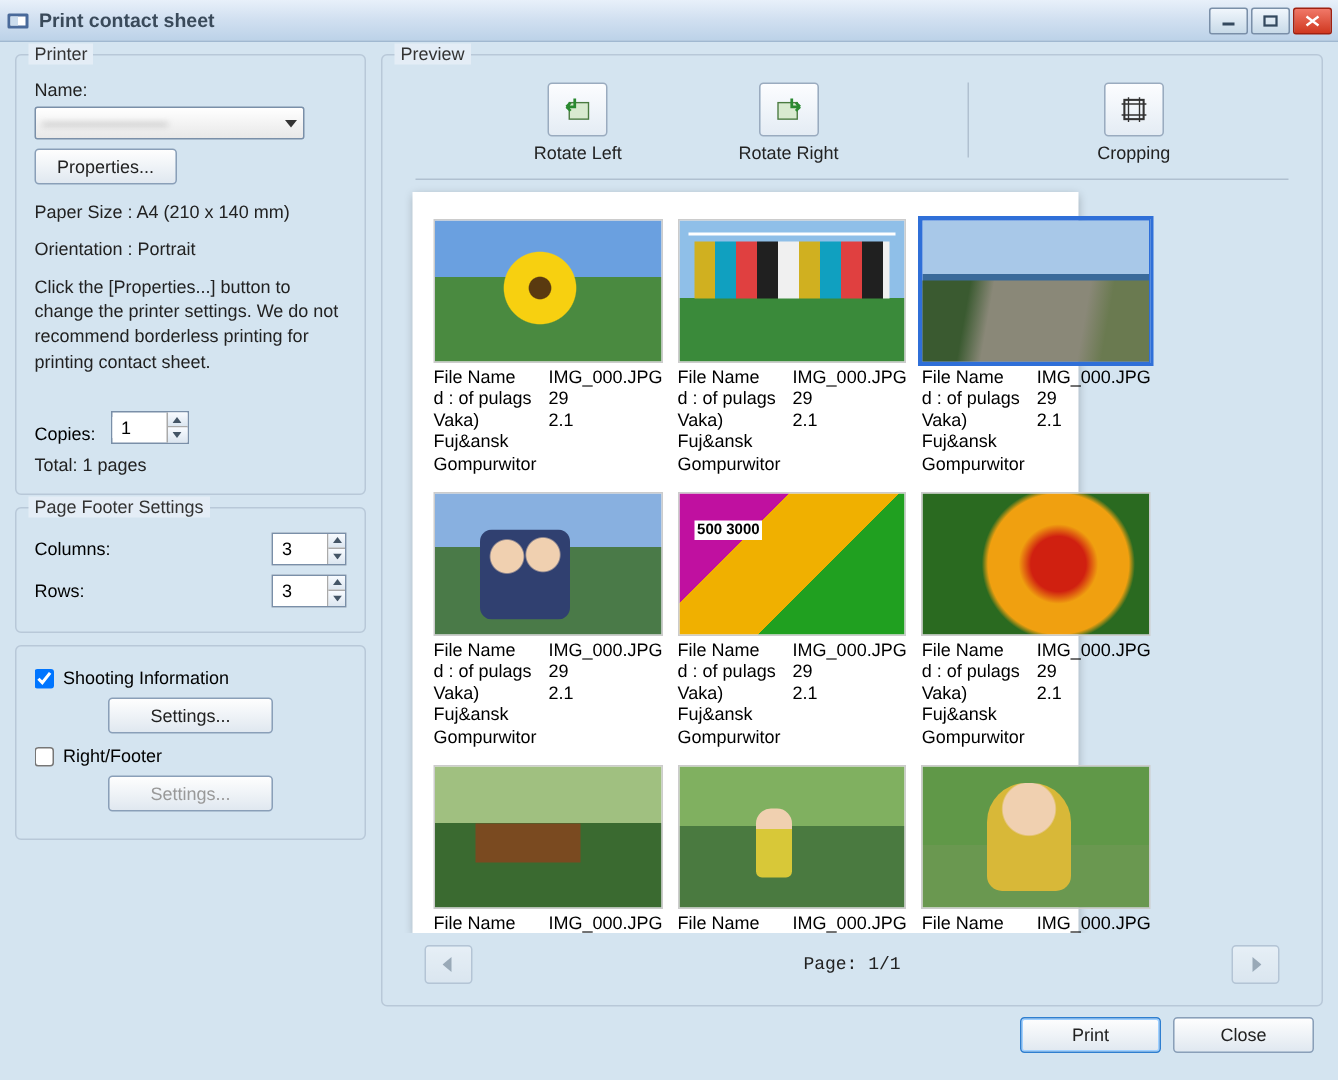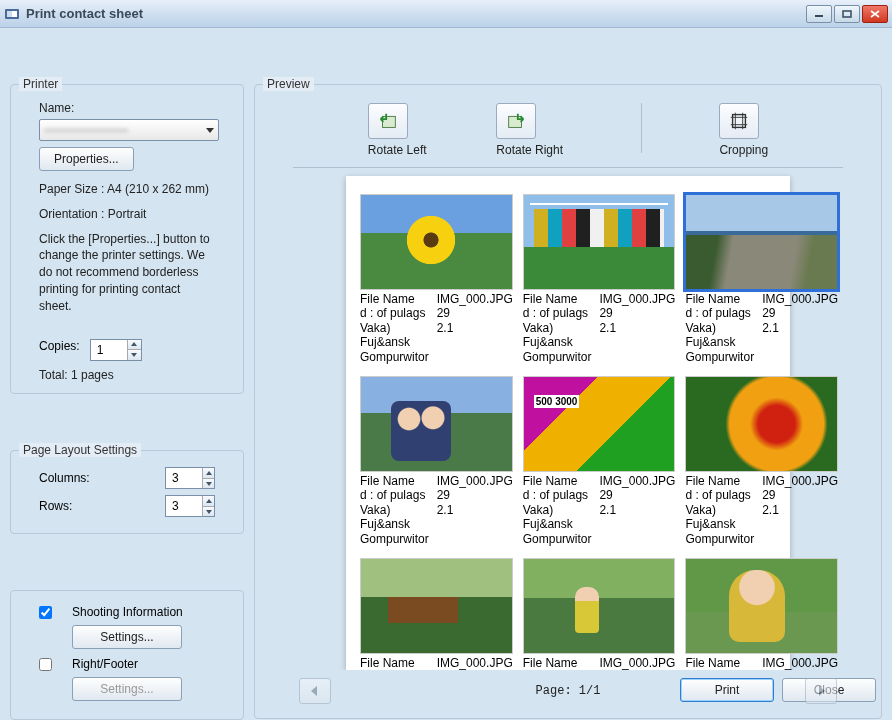--- a/index.html
+++ b/index.html
@@ -14,60 +14,60 @@
 .win-btn { width: 26px; height: 18px; border: 1px solid #7a8fa8; background: linear-gradient(to bottom, #f0f6fc, #c8dae8); border-radius: 2px; display: flex; align-items: center; justify-content: center; cursor: pointer; }
 .win-btn.close { background: linear-gradient(to bottom, #f07868, #d03820); border-color: #a02010; }
 .win-btn svg { width: 10px; height: 8px; }
 
 
 .content { display: flex; height: 642px; padding: 8px 10px 4px 10px; gap: 10px; }
 .left-panel { width: 234px; display: flex; flex-direction: column; gap: 8px; }
 .right-panel { flex: 1; display: flex; flex-direction: column; }
 
 
-.groupbox { border: 1px solid #b8c8d8; border-radius: 4px; padding: 10px 28px; background: #e8f0f8; position: relative; margin-top: 48px; }
+.groupbox { border: 1px solid #b8c8d8; border-radius: 4px; padding: 10px 12px; background: #e8f0f8; position: relative; }
 .groupbox .legend { position: absolute; top: -8px; left: 8px; background: #e8f0f8; padding: 0 4px; color: #333; font-size: 12px; }
 .left-panel .groupbox {background: transparent; }
 .left-panel .groupbox .legend {background: #e4edf6; }
 .right-panel .groupbox{ flex: 1; display: flex; flex-direction: column; background: transparent;}
 .right-panel .groupbox .legend{background:#e4edf6;}
 
 
 .label { color: #222; margin-bottom: 4px; display: block; }
 .combo { width: 180px; height: 22px; border: 1px solid #7a8fa8; background: linear-gradient(to bottom, #fff, #e8e8e8); border-radius: 2px; display: flex; align-items: center; padding: 0 4px; cursor: pointer; position: relative; }
 .combo::after { content: ""; position: absolute; right: 4px; top: 8px; border-left: 4px solid transparent; border-right: 4px solid transparent; border-top: 5px solid #333; }
 .combo-text{filter:blur(2px); color:#666;}
 .btn { height: 24px; padding: 0 14px; border: 1px solid #8a9fb8; background: linear-gradient(to bottom, #fefefe, #e0e8f0); border-radius: 3px; cursor: pointer; font-size: 12px; color: #222; }
 .btn:disabled { color: #999; cursor: default; }
 .info-text { color: #222; margin-top: 10px; line-height: 1.4; }
-.copies-row { display: flex; align-items: flex-start; margin-top: 24px; gap: 10px; }
+.copies-row { display: flex; align-items: flex-end; margin-top: 24px; gap: 10px; }
 .spinner { width: 52px; height: 22px; border: 1px solid #7a8fa8; background: #fff; display: flex; align-items: center; position: relative; }
 .spinner input { width: 36px; border: none; outline: none; padding-left: 6px; font-size: 12px; }
 .spinner-btns { width: 15px; height: 20px; display: flex; flex-direction: column; border-left: 1px solid #aaa; }
 .spinner-btns div { flex: 1; display: flex; align-items: center; justify-content: center; background: linear-gradient(to bottom,#f8fbff,#dce6f0); cursor: pointer; }
 .spinner-btns div:first-child{border-bottom:1px solid #aaa;}
 .spinner-btns svg{width:6px;height:4px;}
 
 
 .pls-row { display: flex; align-items: center; justify-content: space-between; margin: 6px 0; }
 .pls-row .spinner{width:50px;}
 
-.check-row { display: flex; align-items: center; gap: 20px; margin: 8px 0 6px 0; }
+.check-row { display: flex; align-items: flex-end; gap: 6px; margin: 8px 0 6px 0; }
 .check-row input[type=checkbox]{width:13px;height:13px;cursor:pointer;}
 .settings-center{text-align:center;margin-bottom:8px;}
 
 
 .toolbar { display: flex; justify-content: space-around; align-items: flex-start; padding: 4px 40px 10px 40px; border-bottom: 1px solid #b0c0d0; margin: 4px 10px 0 10px;}
-.tool-item{display:flex;flex-direction:column;align-items:flex-start;gap:4px;}
+.tool-item{display:flex;flex-direction:column;align-items:center;gap:4px;}
 .tool-btn{width:40px;height:36px;border:1px solid #9aabbf;border-radius:3px;background:linear-gradient(to bottom,#fcfdff,#e4ecf4);display:flex;align-items:center;justify-content:center;cursor:pointer;}
 .tool-btn svg{width:22px;height:22px;}
 .tool-label{font-size:12px;color:#222;}
 .tool-sep{width:1px;height:50px;background:#b0c0d0;margin:0 8px;}
 
-.page-area{flex:1;display:flex;align-items:flex-start;justify-content:center;padding:8px 8px 0 8px;overflow:hidden;}
+.page-area{flex:1;display:flex;align-items:flex-start;justify-content:flex-start;padding:8px 8px 0 8px;overflow:hidden;}
 .page{width:444px;height:494px;background:#fff;box-shadow:0 2px 6px rgba(0,0,0,0.25);padding:18px 14px;display:grid;grid-template-columns:repeat(3,1fr);grid-template-rows:repeat(3,1fr);gap:12px 10px;}
 .thumb-cell{display:flex;flex-direction:column;}
 .thumb{width:100%;height:96px;border:1px solid #ccc;}
 .thumb.selected{outline:2px solid #2f6fd8;outline-offset:0;border-color:#2f6fd8;}
 .thumb-info{font-size:5px;color:#000;line-height:1.2;margin-top:2px;display:flex;gap:8px;}
 .thumb-info .col{flex:1;}
 
 
 .t1{background:linear-gradient(to bottom,#6aa0e0 40%,#4a8a40 40%);position:relative;}
 .t1::after{content:"";position:absolute;left:28%;top:18%;width:56px;height:56px;border-radius:50%;background:radial-gradient(circle,#5a3a10 18%,#f7d010 20% 60%,transparent 62%);}
@@ -137,21 +137,21 @@
 
     <div class="groupbox">
       <span class="legend">Printer</span>
       <span class="label" style="margin-top:6px;">Name:</span>
       <div class="combo">
         <span class="combo-text">———————</span>
       </div>
       <div style="margin-top:6px;">
         <button class="btn">Properties...</button>
       </div>
-      <div class="info-text">Paper Size : A4 (210 x 262 mm)</div>
+      <div class="info-text">Paper Size : A4 (210 x 140 mm)</div>
       <div class="info-text" style="margin-top:8px;">Orientation : Portrait</div>
       <div class="info-text" style="margin-top:8px;">Click the [Properties...] button to change the printer settings. We do not recommend borderless printing for printing contact sheet.</div>
       <div class="copies-row">
         <span>Copies:</span>
         <div class="spinner">
           <input type="text" value="1" style="">
           <div class="spinner-btns">
             <div>
                 <svg viewBox="0 0 6 4">
                   <path d="M0 4 L3 0 L6 4 Z" fill="#456"></path>
@@ -162,21 +162,21 @@
                   <path d="M0 0 L3 4 L6 0 Z" fill="#456"></path>
                 </svg>
               </div>
           </div>
         </div>
       </div>
       <div class="info-text" style="margin-top:6px;">Total: 1 pages</div>
     </div>
 
     <div class="groupbox">
-      <span class="legend">Page Layout Settings</span>
+      <span class="legend">Page Footer Settings</span>
       <div class="pls-row" style="margin-top:6px;">
         <span>Columns:</span>
         <div class="spinner">
           <input type="text" value="3" style="">
           <div class="spinner-btns">
             <div>
                 <svg viewBox="0 0 6 4">
                   <path d="M0 4 L3 0 L6 4 Z" fill="#456"></path>
                 </svg>
               </div>

